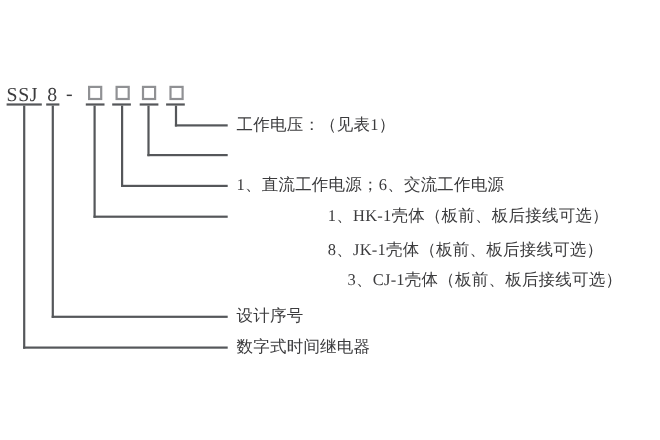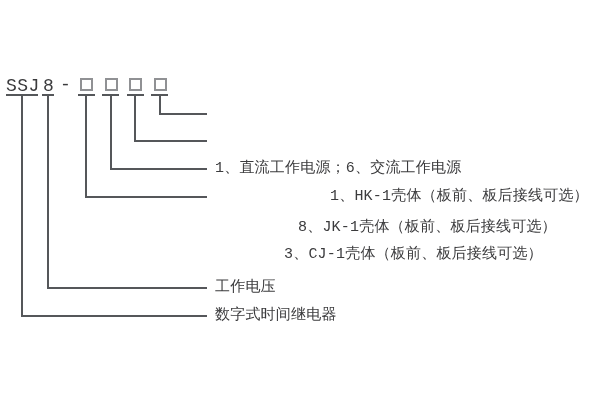--- a/index.html
+++ b/index.html
@@ -1,18 +1,18 @@
 <!DOCTYPE html>
 <html><head>
 <meta charset="utf-8">
 <style>
   html,body{margin:0;padding:0;background:#ffffff;}
   .canvas{
     position:relative;width:600px;height:400px;background:#ffffff;overflow:hidden;
-    font-family:Liberation Mono, monospace;
+    font-family:Liberation Serif, serif;
   }
   
   .model-text{
     position:absolute;color:#3b3b3d;font-size:18px;line-height:18px;
     letter-spacing:0.5px;white-space:nowrap;
   }
   .digit-box{
     position:absolute;width:13px;height:13px;top:78px;
     border:2px solid #909194;background:#ffffff;box-sizing:border-box;
   }
@@ -51,22 +51,23 @@
   <div class="underline" style="left:126.5px;width:17px;"></div>
   <div class="underline" style="left:151px;width:17px;"></div>
 
   <div class="connector" style="left:158.5px;top:96px;width:48.5px;height:19px;"></div>
   <div class="connector" style="left:134px;top:96px;width:73px;height:46px;"></div>
   <div class="connector" style="left:109.5px;top:96px;width:97.5px;height:74px;"></div>
   <div class="connector" style="left:85px;top:96px;width:122px;height:102px;"></div>
   <div class="connector" style="left:47px;top:96px;width:160px;height:193px;"></div>
   <div class="connector" style="left:21px;top:96px;width:186px;height:221px;"></div>
 
+  <span class="label" style="left:215px;top:106px;">工作电压：（见表1）</span>
   <span class="label" style="left:215px;top:161px;">1、直流工作电源；6、交流工作电源</span>
 
-  <span class="label" style="left:298px;top:189px;margin-left:32px;">1、HK-1壳体（板前、板后接线可选）</span>
+  <span class="label" style="left:298px;top:189px;">1、HK-1壳体（板前、板后接线可选）</span>
   <span class="label" style="left:298px;top:220px;">8、JK-1壳体（板前、板后接线可选）</span>
-  <span class="label" style="left:284px;top:247px;">3、CJ-1壳体（板前、板后接线可选）</span>
+  <span class="label" style="left:316px;top:247px;">3、CJ-1壳体（板前、板后接线可选）</span>
 
-  <span class="label" style="left:215px;top:280px;">工作电压</span>
+  <span class="label" style="left:215px;top:280px;">设计序号</span>
   <span class="label" style="left:215px;top:308px;">数字式时间继电器</span>
 
 </div>
 
 </body></html>

